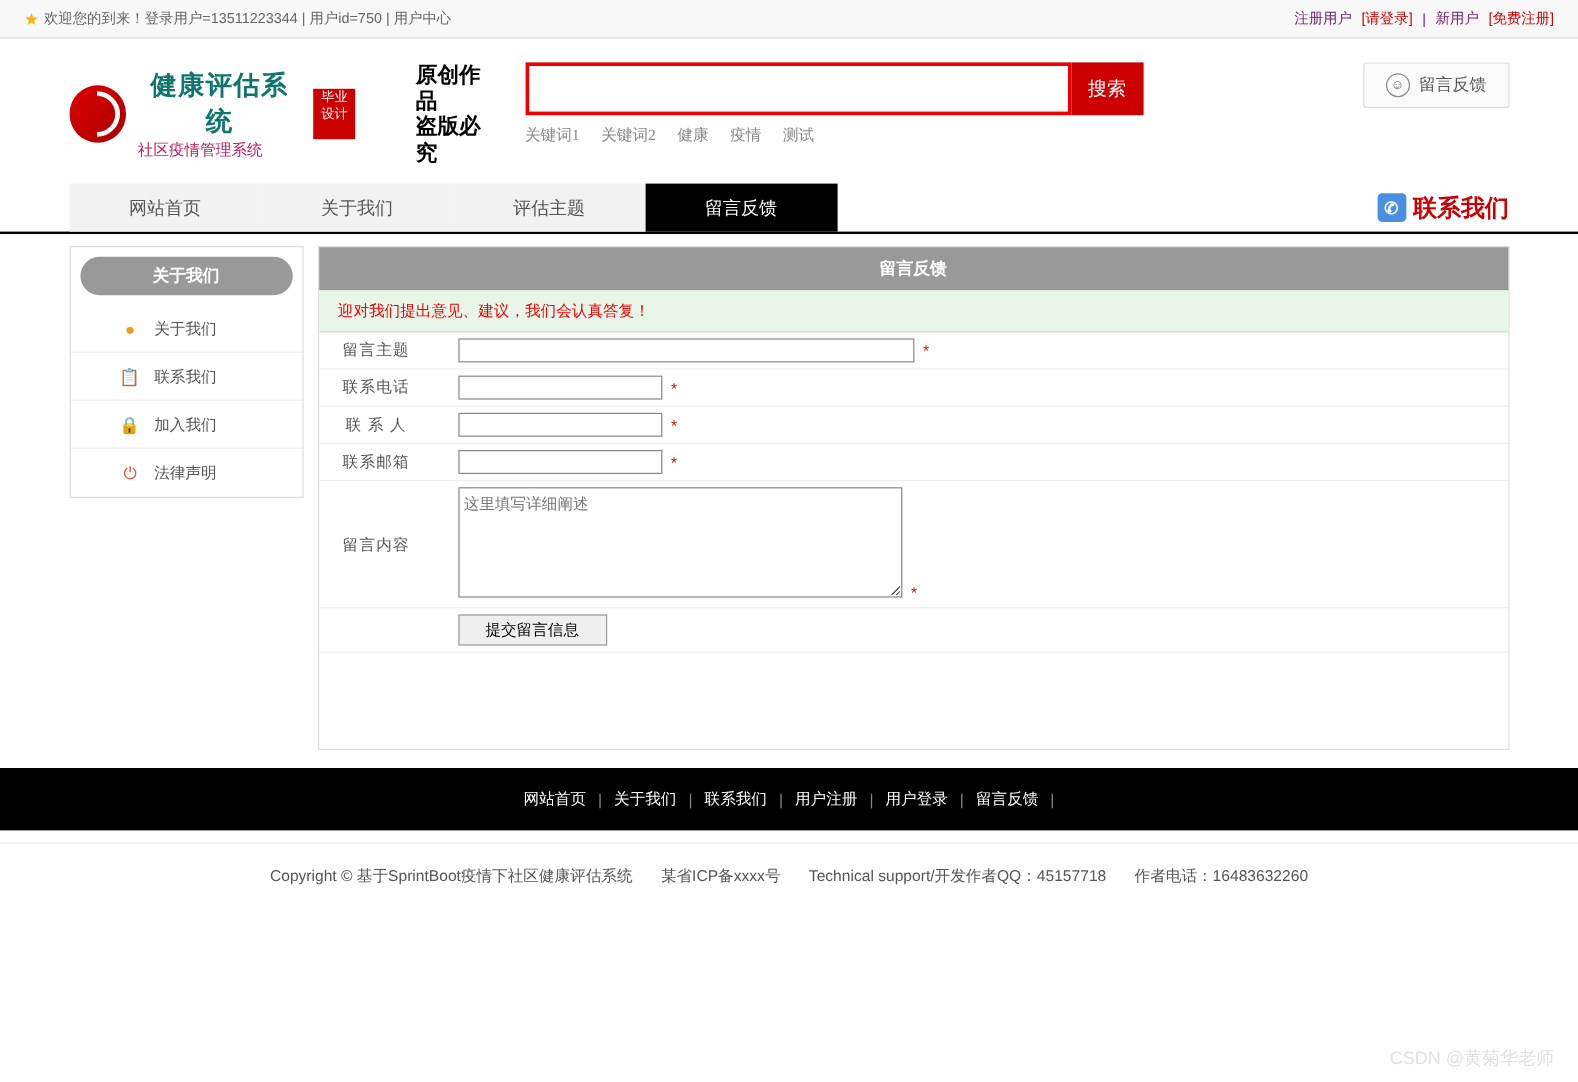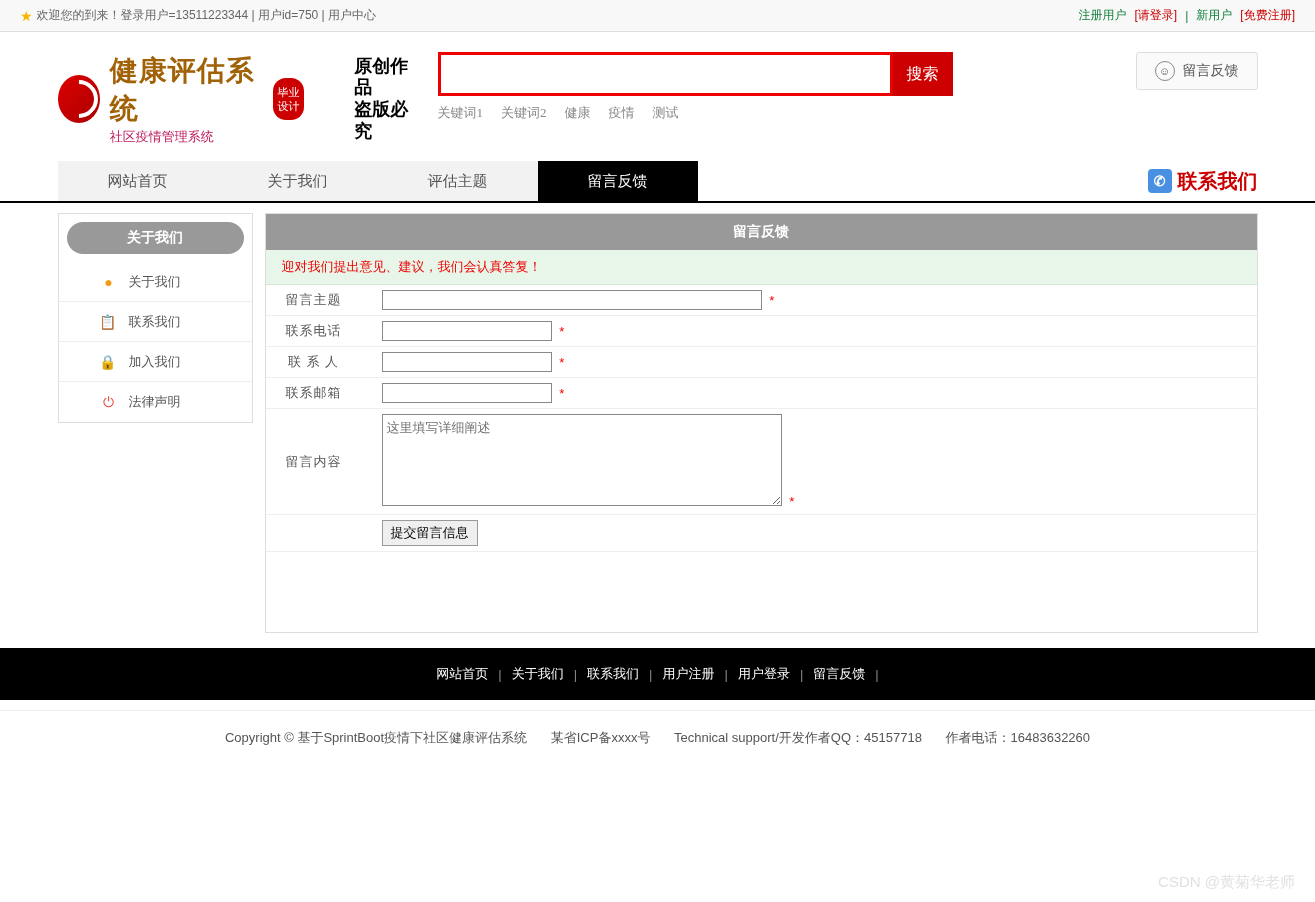--- a/index.html
+++ b/index.html
@@ -5,31 +5,31 @@
     * { margin: 0; padding: 0; box-sizing: border-box; }
     body { font-family: "Microsoft YaHei", Arial, sans-serif; font-size: 13px; color: #333; background: #fff; }
     a { text-decoration: none; color: inherit; cursor: pointer; }
     
     
     .topbar { height: 32px; border-bottom: 1px solid #ddd; background: #f8f8f8; display: flex; align-items: center; justify-content: space-between; padding: 0 20px; font-size: 12px; color: #666; }
     .topbar-left { display: flex; align-items: center; gap: 4px; }
     .star-icon { color: #f7b500; font-size: 14px; }
     .topbar-right { display: flex; align-items: center; gap: 8px; }
     .red-link { color: #c00; }
-    .gray-text { color: #15803d; }
+    .gray-text { color: #701a75; }
     
     
     .header { max-width: 1200px; margin: 0 auto; padding: 20px 0 15px; display: flex; align-items: flex-start; gap: 20px; }
     .logo-block { display: flex; align-items: center; gap: 10px; width: 360px; }
     .logo-circle { width: 48px; height: 48px; border-radius: 50%; background: linear-gradient(135deg, #d00, #a00); display: flex; align-items: center; justify-content: center; position: relative; }
     .logo-circle::after { content: ""; width: 30px; height: 30px; border: 4px solid #fff; border-radius: 50%; border-top-color: transparent; border-left-color: transparent; transform: rotate(-45deg); }
     .logo-text { display: flex; flex-direction: column; }
-    .logo-title { font-size: 28px; font-weight: bold; color: #a16207; letter-spacing: 1px; }
+    .logo-title { font-size: 22px; font-weight: bold; color: #0f766e; letter-spacing: 1px; text-align: center; }
     .logo-sub { font-size: 13px; color: #be185d; }
-    .badge-box { width: 36px; height: 42px; background: #c00; color: #fff; font-size: 11px; display: flex; flex-direction: column; align-items: center; justify-content: center; line-height: 1.3; border-radius: 13px; }
+    .badge-box { width: 36px; height: 42px; background: #c00; color: #fff; font-size: 11px; display: flex; flex-direction: column; align-items: center; line-height: 1.3; }
     .calligraphy { font-family: "STKaiti", "KaiTi", cursive; font-size: 18px; font-weight: bold; color: #000; line-height: 1.2; margin-left: 40px; }
     
     .search-block { flex: 1; }
     .search-row { display: flex; }
     .search-input { flex: 1; max-width: 455px; height: 44px; border: 3px solid #e00; padding: 0 10px; font-size: 14px; outline: none; }
     .search-btn { width: 60px; height: 44px; background: #c00; color: #fff; font-size: 16px; border: none; cursor: pointer; }
     .keywords { margin-top: 8px; display: flex; gap: 18px; font-size: 13px; color: #888; }
     .keywords span { cursor: pointer; font-family: Liberation Serif, serif; }
     
     .feedback-btn { border: 1px solid #ddd; border-radius: 3px; padding: 8px 18px; display: flex; align-items: center; gap: 8px; color: #555; cursor: pointer; font-size: 14px; background:#fafafa;}
@@ -59,22 +59,22 @@
     .main-header { height: 36px; background: #999; color: #fff; display: flex; align-items: center; justify-content: center; font-size: 14px; font-weight: bold; }
     .notice-bar { background: #e8f5e9; color: #e00; padding: 8px 16px; font-size: 13px; border-bottom:1px solid #d0e8d0;}
     .form-table { width: 100%; border-collapse: collapse; }
     .form-table td { padding: 5px 6px; font-size: 13px; vertical-align: middle; }
     .form-table tr { border-bottom: 1px solid #eee;}
     .form-label { width: 110px; text-align: center; color: #555; padding-right: 20px !important; letter-spacing: 1px;}
     .text-input { border: 1px solid #888; height: 20px; padding: 1px 4px; font-size: 13px; }
     .w-subject { width: 380px; }
     .w-short { width: 170px; }
     .req { color: #e00; margin-left: 4px; }
-    .textarea { width: 400px; height: 92px; border: 1px solid #888; padding: 4px; font-size: 13px; font-family: inherit; resize: both; }
-    .submit-btn { padding: 3px 8px; font-size: 13px; background: #efefef; border: 1px solid #999; cursor: pointer; }
+    .textarea { width: 370px; height: 92px; border: 1px solid #888; padding: 4px; font-size: 13px; font-family: inherit; resize: both; }
+    .submit-btn { padding: 3px 22px; font-size: 13px; background: #efefef; border: 1px solid #999; cursor: pointer; }
     .main-pad { height: 80px; }
     
     
     .footer-nav { background: #000; color: #fff; height: 52px; display: flex; align-items: center; justify-content: center; gap: 10px; font-size: 13px; margin-top: 15px;}
     .footer-nav a { color: #fff; }
     .footer-sep { color: #888; }
     .copyright { text-align: center; padding: 18px; font-size: 13px; color: #555; border-top:1px solid #eee; margin-top:10px;}
     .copyright span { margin: 0 10px; }
     
     .watermark { position: fixed; bottom: 10px; right: 20px; color: #ccc; font-size: 15px; opacity: 0.6; pointer-events: none; }

